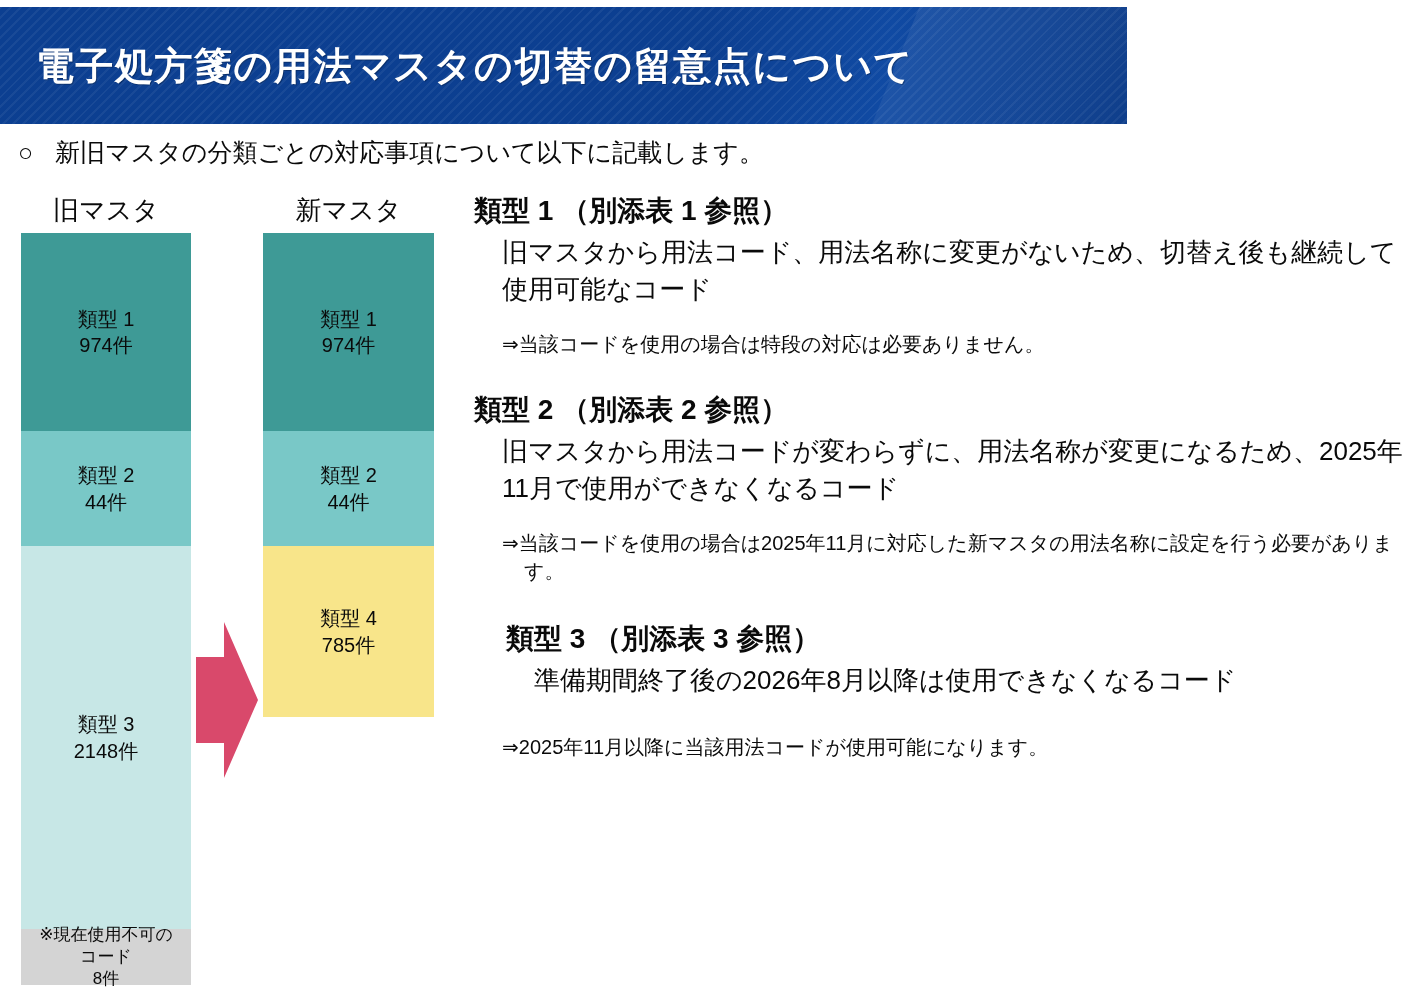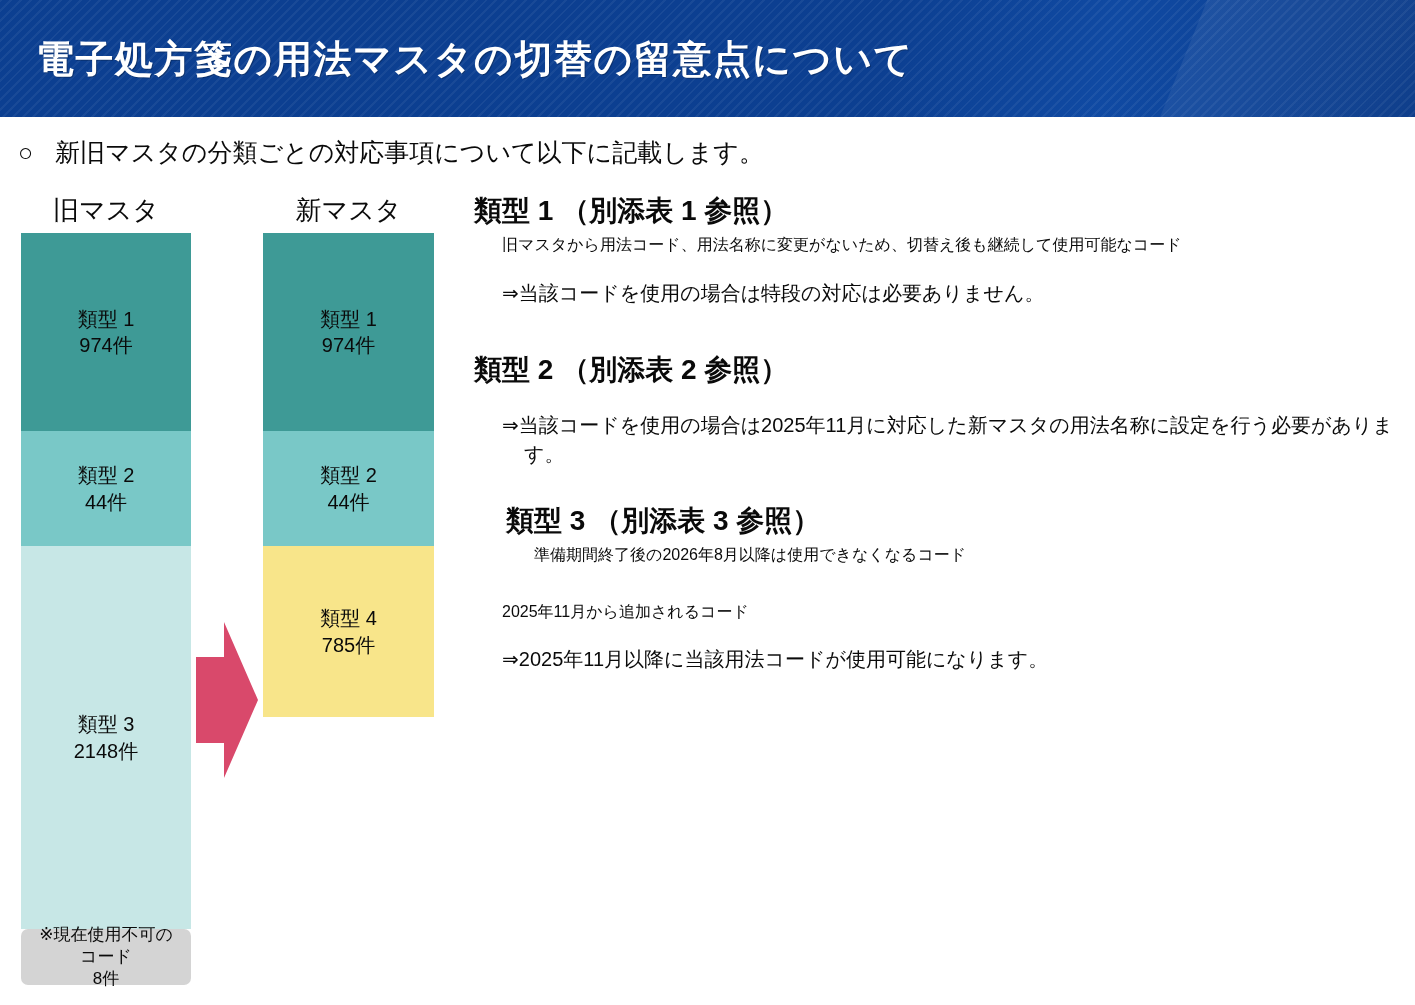--- a/index.html
+++ b/index.html
@@ -12,22 +12,22 @@
     height: 1005px;
     overflow: hidden;
     font-family: "Liberation Sans", "DejaVu Sans", sans-serif;
     color: #0a0a0a;
     position: relative;
   }
 
   
   .header {
     position: absolute;
-    left: 0; top: 0;
-    width: 1415px;
+    left: 0; top: 7px;
+    width: 1127px;
     height: 117px;
     background-color: #0a3d8f;
     background-image:
       repeating-linear-gradient(135deg,
         rgba(255,255,255,0.055) 0px,
         rgba(255,255,255,0.055) 2px,
         rgba(0,0,0,0.0) 2px,
         rgba(0,0,0,0.0) 7px),
       linear-gradient(100deg, #0c3f91 0%, #0c3f91 62%, #104aa3 78%, #0b3b89 100%);
     overflow: hidden;
@@ -128,21 +128,21 @@
   .type-head {
     font-size: 28px;
     font-weight: bold;
     white-space: nowrap;
     margin-bottom: 4px;
   }
   .type-head .ref {
     font-weight: bold;
   }
   .type-desc {
-    font-size: 16px;
+    font-size: 26px;
     line-height: 1.42;
     margin-left: 28px;
     text-indent: 0;
   }
   .type-action {
     font-size: 20px;
     line-height: 1.42;
     margin-left: 28px;
     margin-top: 22px;
   }
@@ -176,21 +176,21 @@
 974件</span>
     </div>
     <div class="bar" style="top:198px;height:115px;background:#79C8C7;">
       <span>類型 2
 44件</span>
     </div>
     <div class="bar" style="top:313px;height:383px;background:#C7E7E6;">
       <span>類型 3
 2148件</span>
     </div>
-    <div class="bar bar-note" style="top:696px;height:56px;background:#D4D4D4;border-radius:7px;">
+    <div class="bar bar-note" style="top:696px;height:56px;background:#D4D4D4;">
       <span>※現在使用不可の
 コード
 8件</span>
     </div>
   </div>
 
   <div class="stack new">
     <div class="bar" style="top:0px;height:198px;background:#3E9A96;">
       <span>類型 1
 974件</span>
@@ -216,34 +216,34 @@
 
   <div class="type-block">
     <div class="type-head">
       <span>類型 1</span>
       <span class="ref">（別添表 1 参照）</span>
     </div>
     <div class="type-desc">旧マスタから用法コード、用法名称に変更がないため、切替え後も継続して使用可能なコード</div>
     <div class="type-action">⇒当該コードを使用の場合は特段の対応は必要ありません。</div>
   </div>
 
-  <div class="type-block" style="margin-top:44px;">
+  <div class="type-block" style="margin-top:33px;">
     <div class="type-head">
       <span>類型 2</span>
       <span class="ref">（別添表 2 参照）</span>
     </div>
+    <div class="type-desc">旧マスタから用法コードが変わらずに、用法名称が変更になるため、2025年11月で使用ができなくなるコード</div>
     <div class="type-action hang">⇒当該コードを使用の場合は2025年11月に対応した新マスタの用法名称に設定を行う必要があります。</div>
   </div>
 
   <div class="type-block" style="margin-top:34px;margin-left:32px;">
     <div class="type-head">
       <span>類型 3</span>
       <span class="ref">（別添表 3 参照）</span>
     </div>
     <div class="type-desc">準備期間終了後の2026年8月以降は使用できなくなるコード</div>
   </div>
 
   <div class="type-block" style="margin-top:34px;">
-    <div class="type-desc">2025年11月から追加されるコード</div>
     <div class="type-action">⇒2025年11月以降に当該用法コードが使用可能になります。</div>
   </div>
 
 </div>
 
 </body></html>

